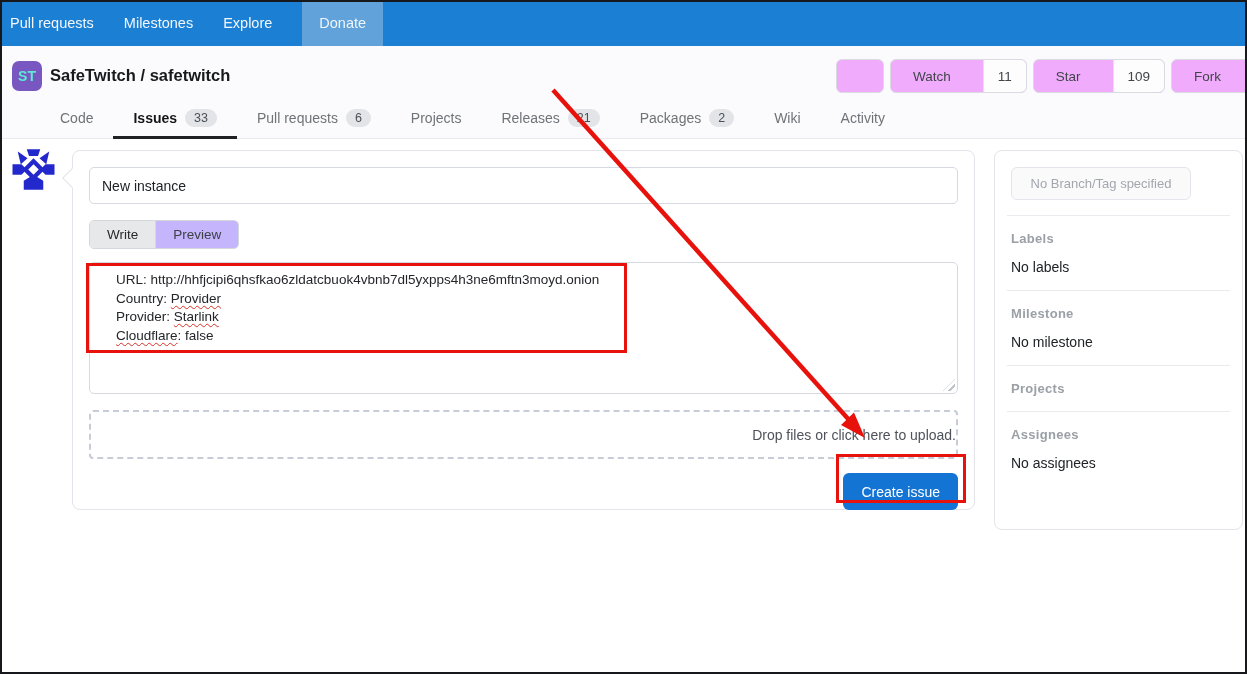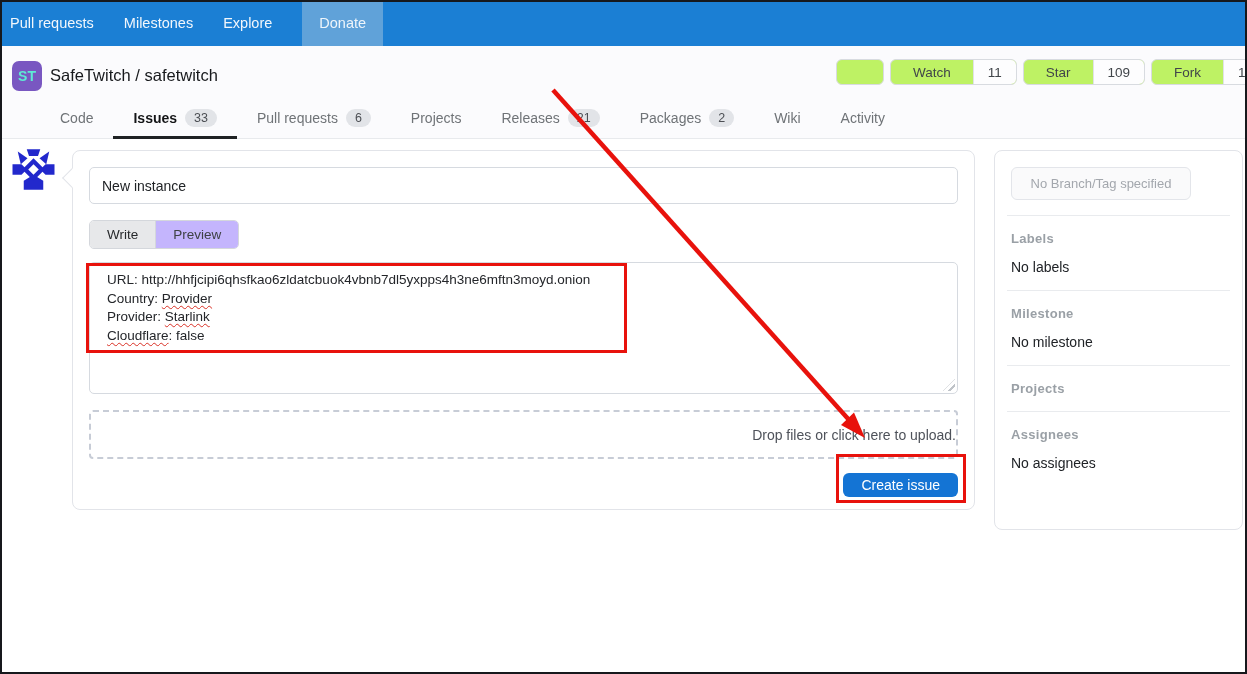--- a/index.html
+++ b/index.html
@@ -26,26 +26,26 @@
   
   .header-strip {
     position:absolute; left:0; top:46px; width:1247px; height:93px;
     background:#fbfbfd; border-bottom:1px solid #e8eaed;
   }
   .repo-avatar {
     position:absolute; left:12px; top:61px; width:30px; height:30px;
     background:#7957c1; border-radius:7px; color:#5eead4; font-weight:bold;
     font-size:14px; display:flex; align-items:center; justify-content:center;
   }
-  .repo-title { position:absolute; left:50px; top:66px; font-size:16.5px; font-weight:normal; color:#17191c; }
+  .repo-title { position:absolute; left:50px; top:66px; font-size:16.5px; font-weight:bold; color:#17191c; }
 
   .actions-row { position:absolute; left:836px; top:59px; display:flex; gap:6px; height:34px; }
   .action-group {
-    display:flex; height:26px; border:1px solid #d8dbe0; border-radius:6px;
-    background:#bef264; overflow:hidden; cursor:pointer;
+    display:flex; height:34px; border:1px solid #d8dbe0; border-radius:6px;
+    background:#f0abfc; overflow:hidden; cursor:pointer;gap:10px;
   }
   .action-group .seg {
     display:flex; align-items:center; justify-content:center;
     font-size:13.5px; color:#41454a; padding:0 22px; white-space:nowrap;
   }
   .action-group .seg.count { border-left:1px solid #e0e2e6; padding:0 14px; background:#fdfdfe; }
   .action-group.empty { width:48px; }
 
   
   .repo-tabs {
@@ -82,39 +82,39 @@
   .editor-tabs {
     margin-top:16px; display:inline-flex; border:1px solid #d4d7dc;
     border-radius:5px; overflow:hidden;
   }
   .editor-tab { padding:6px 17px; font-size:13.5px; cursor:pointer; background:#c4b5fd; color:#3e4145; }
   .editor-tab.active { background:#e7e8ea; color:#26282b; }
   .editor-tab + .editor-tab { border-left:1px solid #d4d7dc; }
 
   .body-editor {
     position:relative; margin-top:13px; width:100%; height:132px;
-    border:1px solid #d6dae0; border-radius:5px; padding:8px 17px;
+    border:1px solid #d6dae0; border-radius:5px; padding:8px 26px;
     font-size:13.5px; line-height:18.5px; color:#24262a; background:#fff; cursor:text;
   }
   .body-editor .grip {
     position:absolute; right:2px; bottom:2px; width:12px; height:12px;
     background:repeating-linear-gradient(135deg, transparent 0 3px, #bfc3c8 3px 4.5px);
     clip-path:polygon(100% 0, 100% 100%, 0 100%);
   }
   .miss { text-decoration:underline wavy #d93025; text-decoration-thickness:1px; text-underline-offset:2px; }
 
   .dropzone {
     margin-top:16px; height:49px; border:2px dashed #c7ccd6; border-radius:4px;
     display:flex; align-items:center; justify-content:flex-end;
     font-size:14px; color:#4e525a; cursor:pointer; background:#fff;
   }
   .submit-row { margin-top:14px; display:flex; justify-content:flex-end; }
   .create-issue-btn {
     background:#1474d4; color:#fff; border:none; border-radius:6px;
-    padding:0 18px; height:24px; font-size:14px; cursor:pointer;
+    padding:0 18px; height:37px; font-size:14px; cursor:pointer;
     font-family:"Liberation Sans",sans-serif;
   }
 
   
   .side-card {
     position:absolute; left:994px; top:150px; width:249px; height:380px;
     background:#fff; border:1px solid #e2e4e9; border-radius:8px; padding:16px;
   }
   .branch-btn {
     width:180px; height:33px; background:#fafafb; border:1px solid #e3e5ea;

